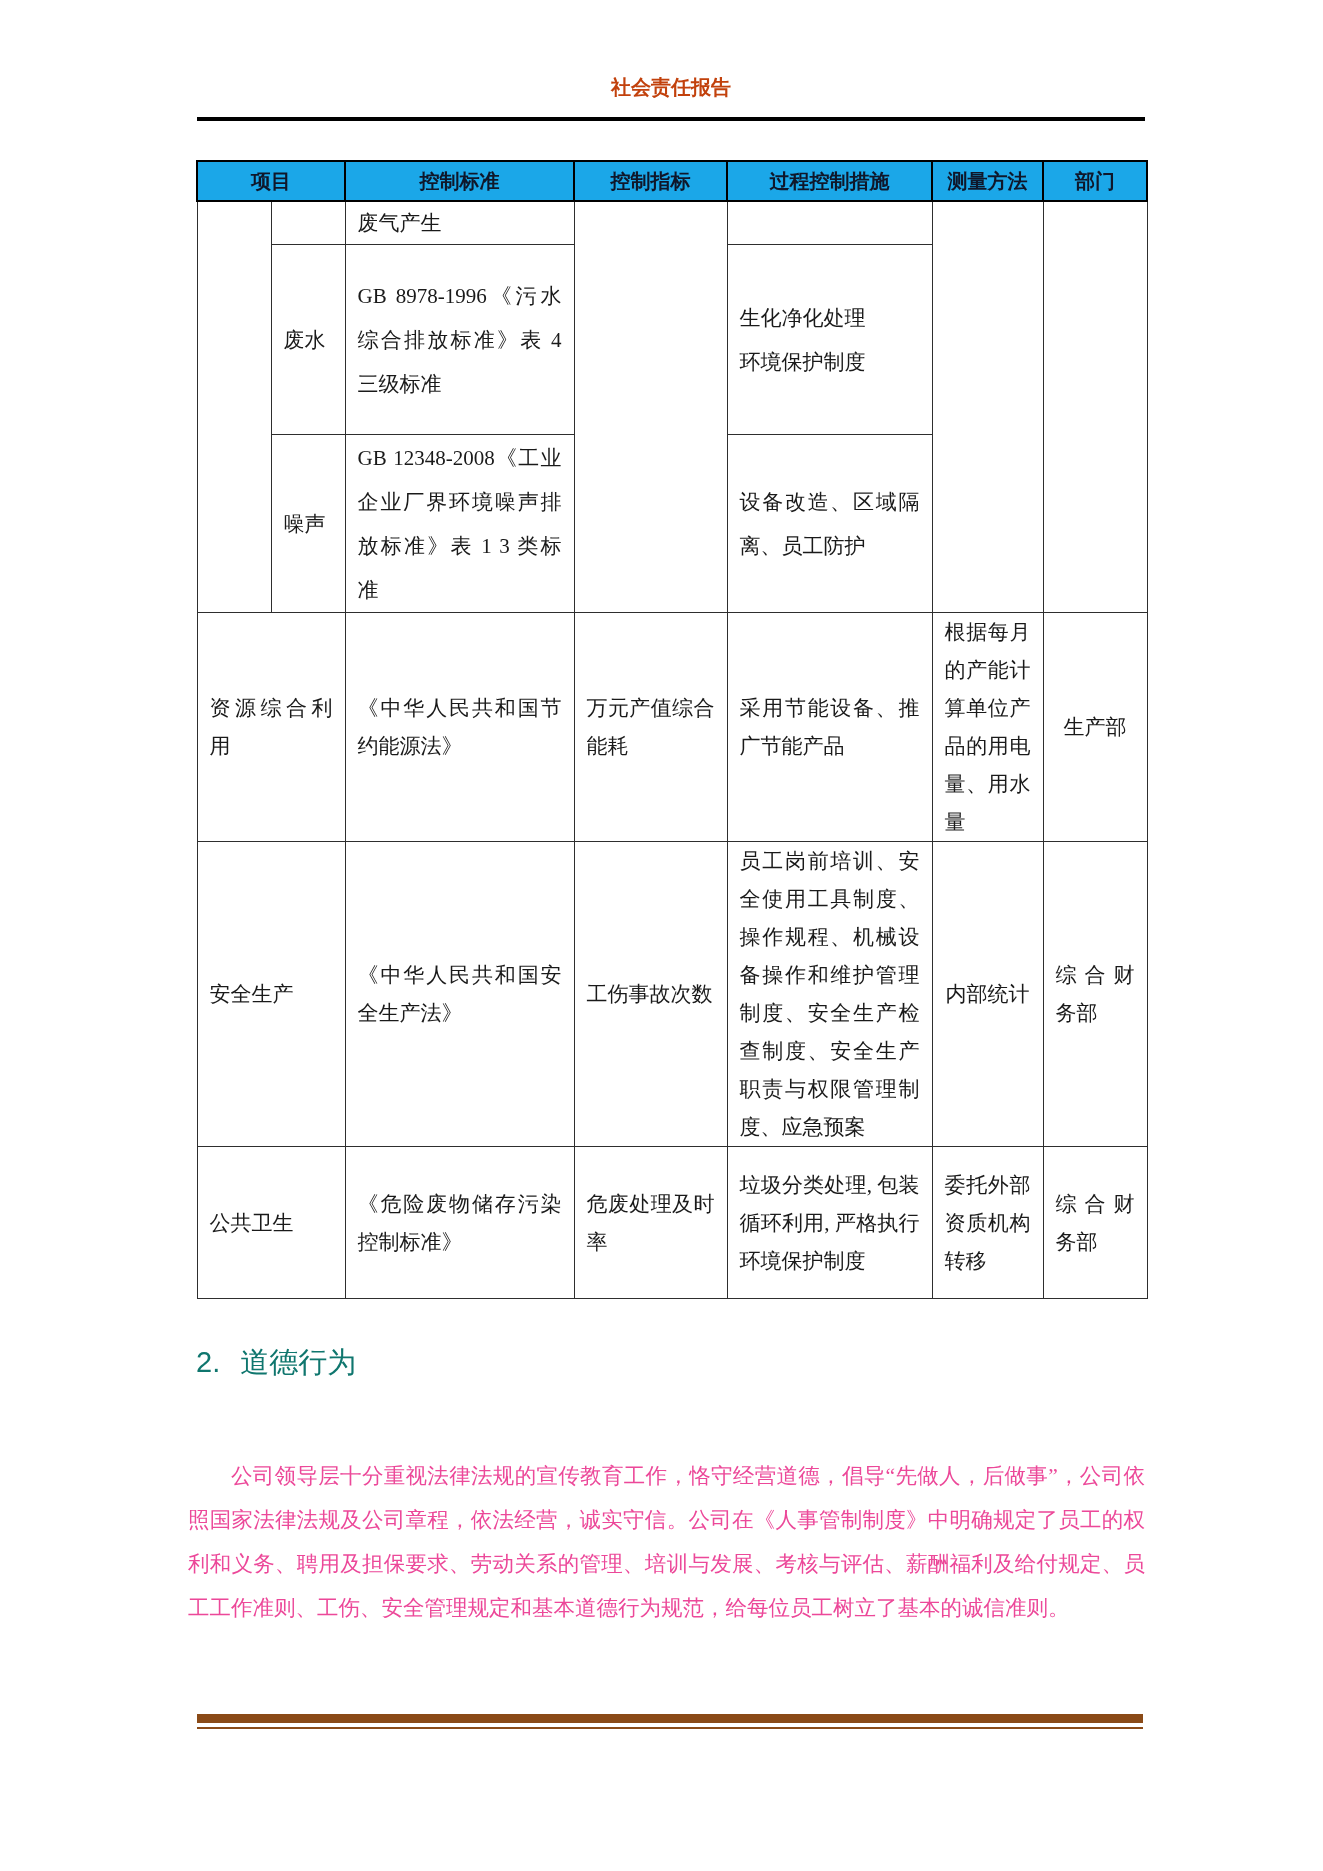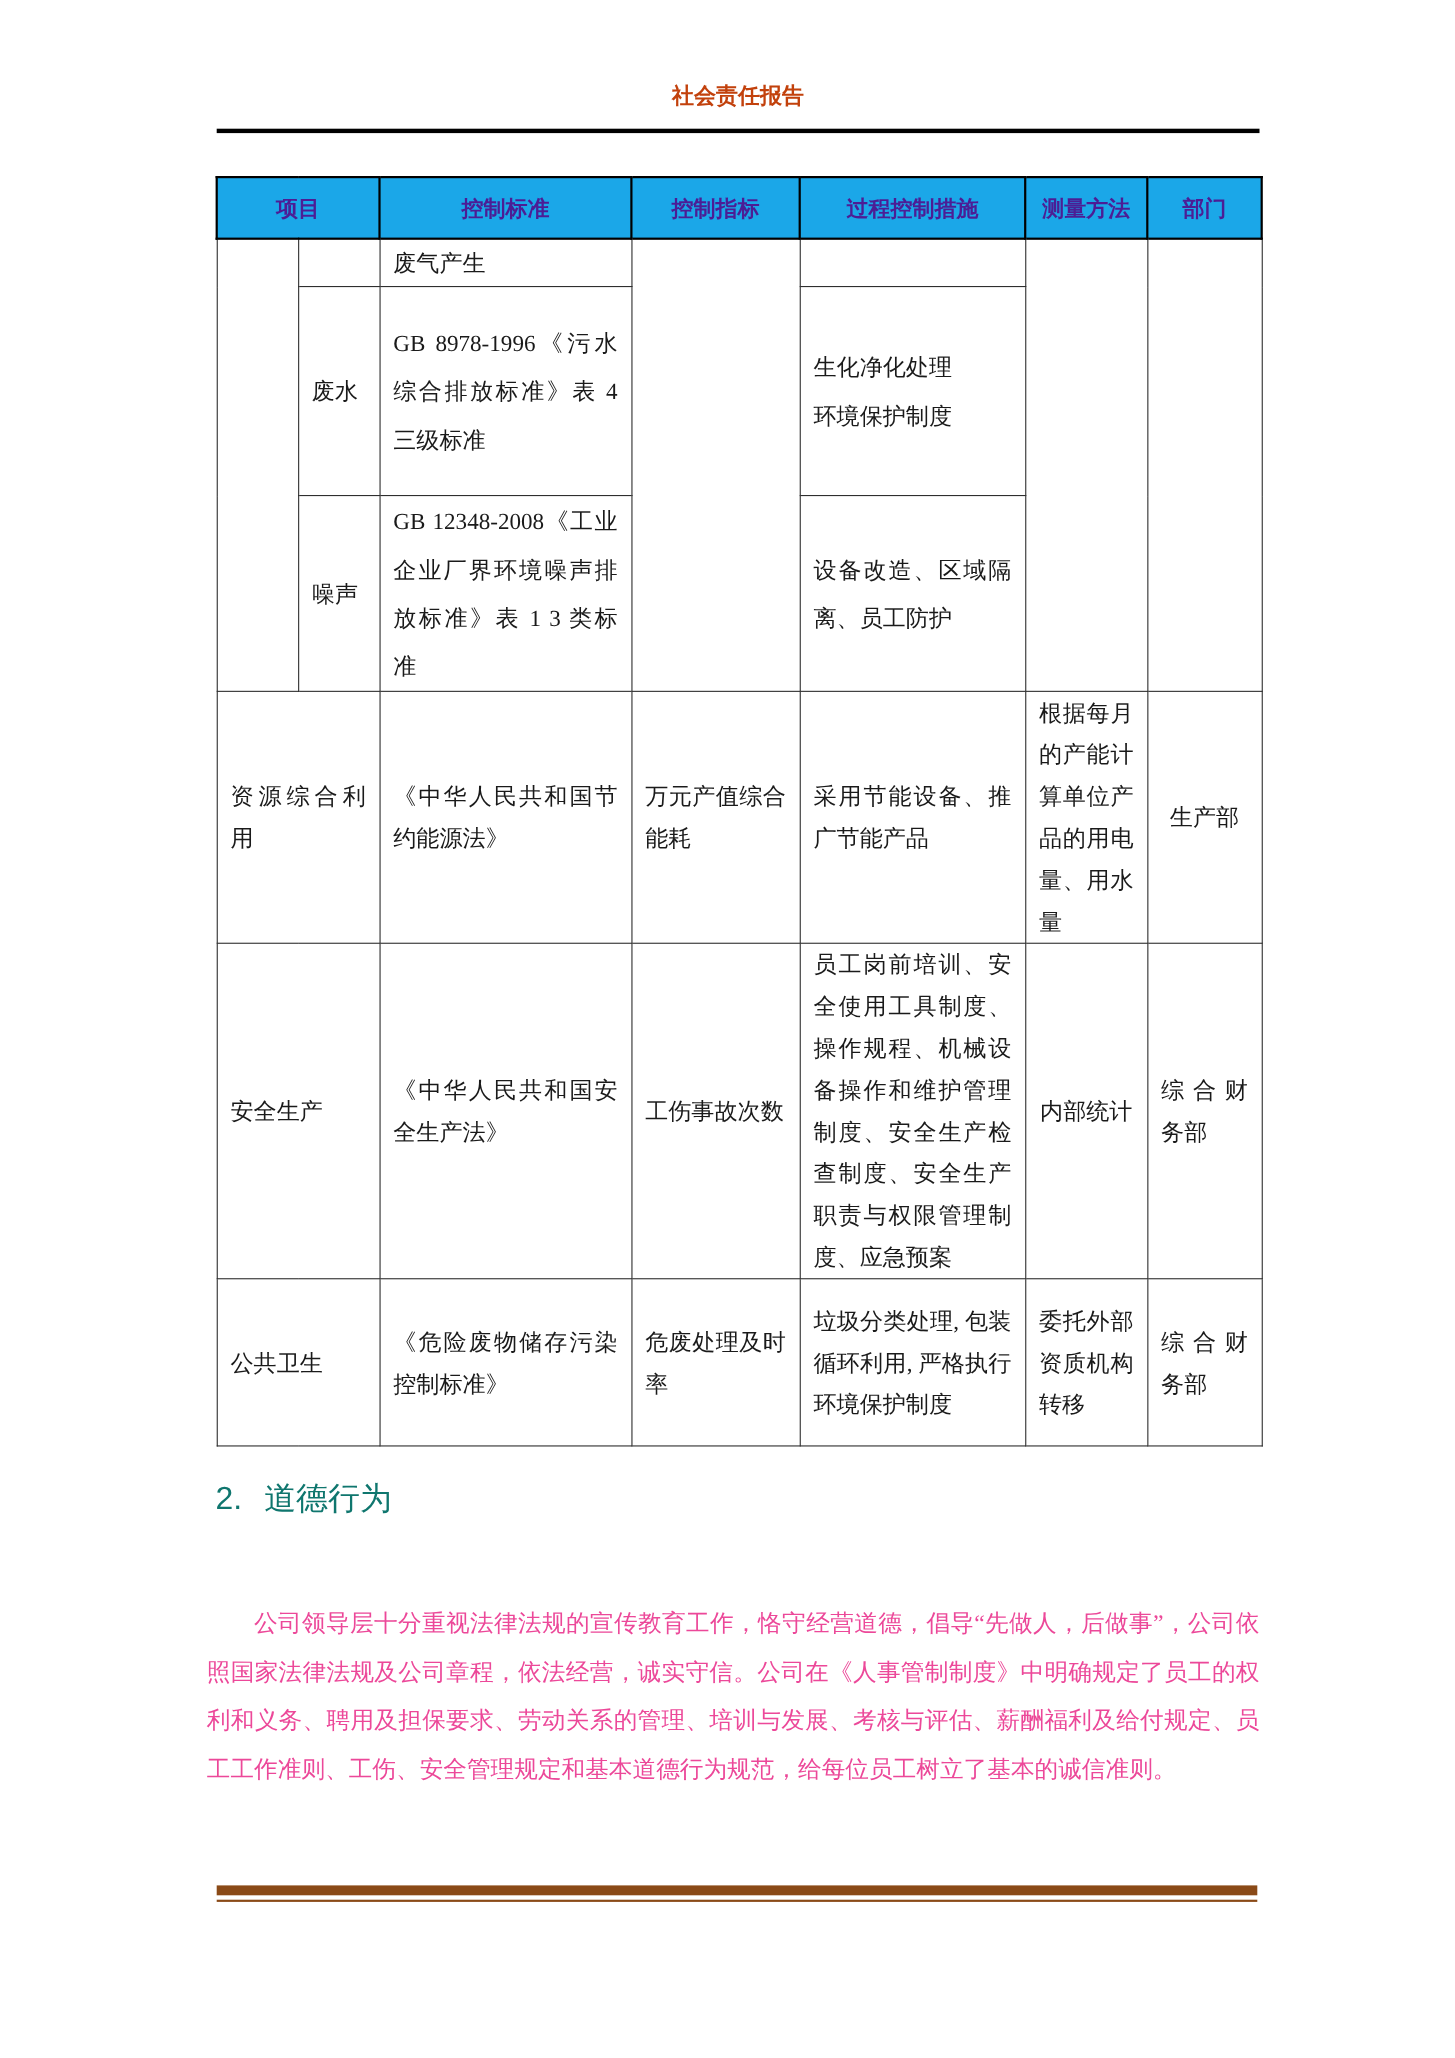--- a/index.html
+++ b/index.html
@@ -39,24 +39,24 @@
     border:1px solid #2e2e2e;
     vertical-align:middle;
     padding:0 12px;
     line-height:38px;
     white-space:pre-line;
     text-align:justify;
   }
   table.control-table th{
     border:2px solid #000;
     background:var(--table-header-bg,#1ba7e8);
-    color:#4c1d95;
+    color:#0f172a;
     font-family:"Liberation Sans","DejaVu Sans",sans-serif;
     font-weight:bold;font-size:20px;
-    height:56px;text-align:center;vertical-align:middle;
+    height:40px;text-align:center;vertical-align:middle;
     padding:0 4px;
   }
   tr.r1 td{height:42px;line-height:42px;}
   tr.r2 td{height:190px;}
   tr.r3 td{height:178px;margin-top:40px;}
   tr.r4 td{height:228px;}
   tr.r5 td{height:302px;}
   tr.r6 td{height:152px;}
   tr.r2 td,tr.r3 td{line-height:44px;}
   td.cell-item{ text-align:center;padding:0 14px; }

